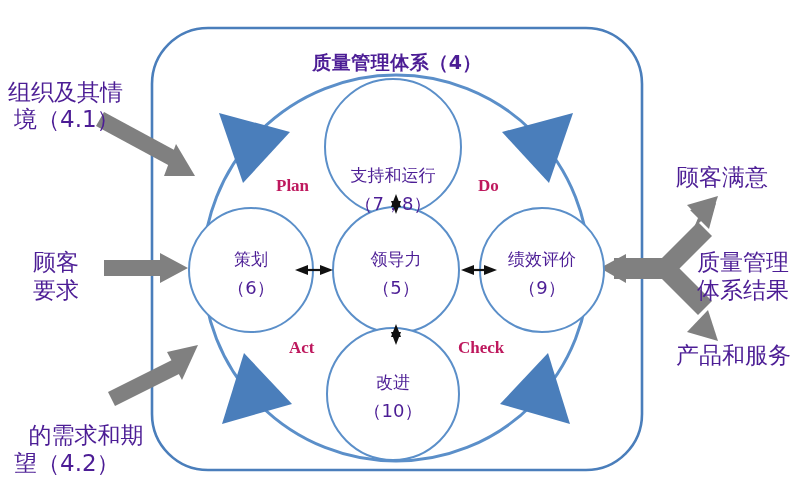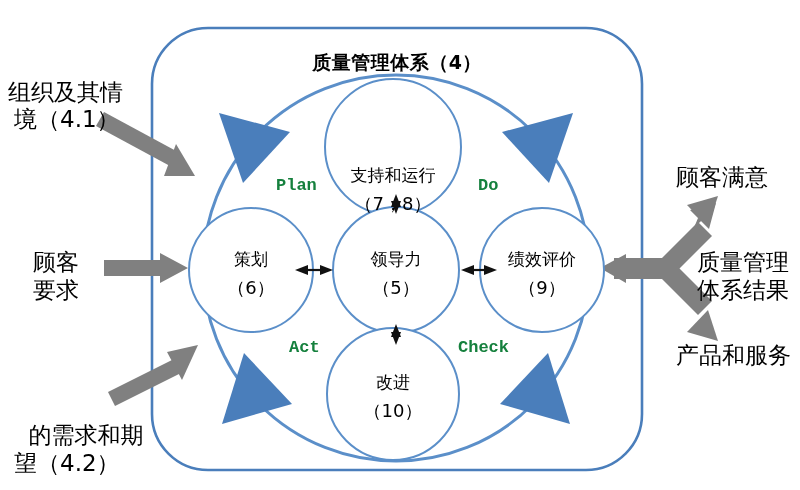--- a/index.html
+++ b/index.html
@@ -19,21 +19,21 @@
   }
   #diagram-svg {
     position: absolute;
     left: 0;
     top: 0;
     width: 800px;
     height: 490px;
   }
   .txt {
     position: absolute;
-    color: #000000;
+    color: #4c1d95;
     line-height: 1.30;
     white-space: pre;
   }
   .cjk {
     font-family: "DejaVu Sans", "Liberation Sans", sans-serif;
     font-weight: 400;
   }
   .title-text {
     font-size: 19px;
     font-weight: 700;
@@ -50,22 +50,22 @@
     font-weight: 400;
   }
   .node-code {
     font-size: 18px;
     text-align: center;
     font-weight: 400;
   }
   .pdca-label {
     font-size: 17px;
     font-weight: 700;
-    font-family: Liberation Mono, monospace;
-    color: #15803d;
+    font-family: Liberation Serif, serif;
+    color: #be185d;
   }
   .centerbox {
     position: absolute;
     text-align: center;
   }
 </style>
 </head>
 <body>
 
 <div id="page">

